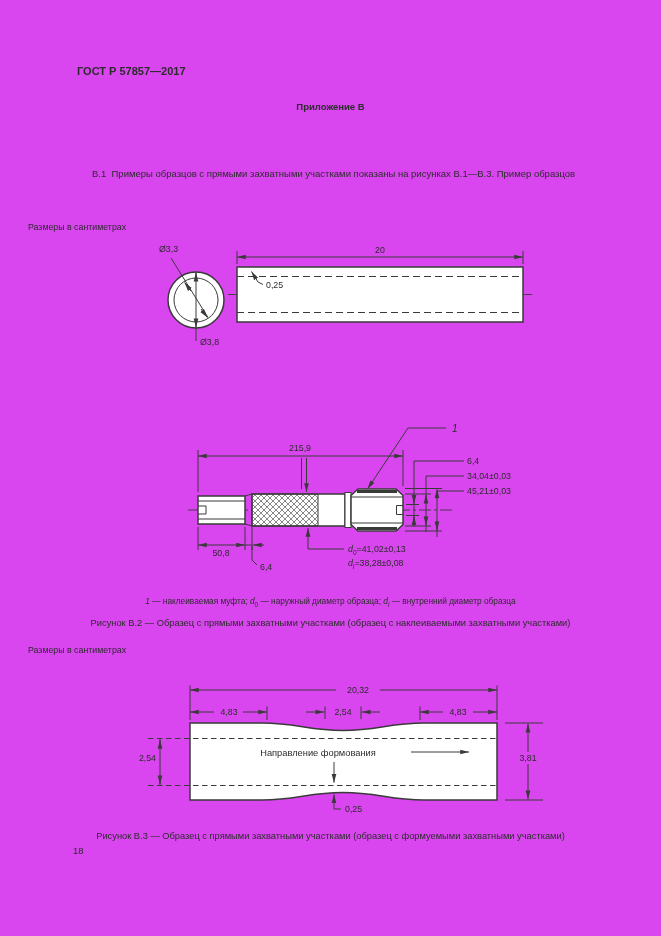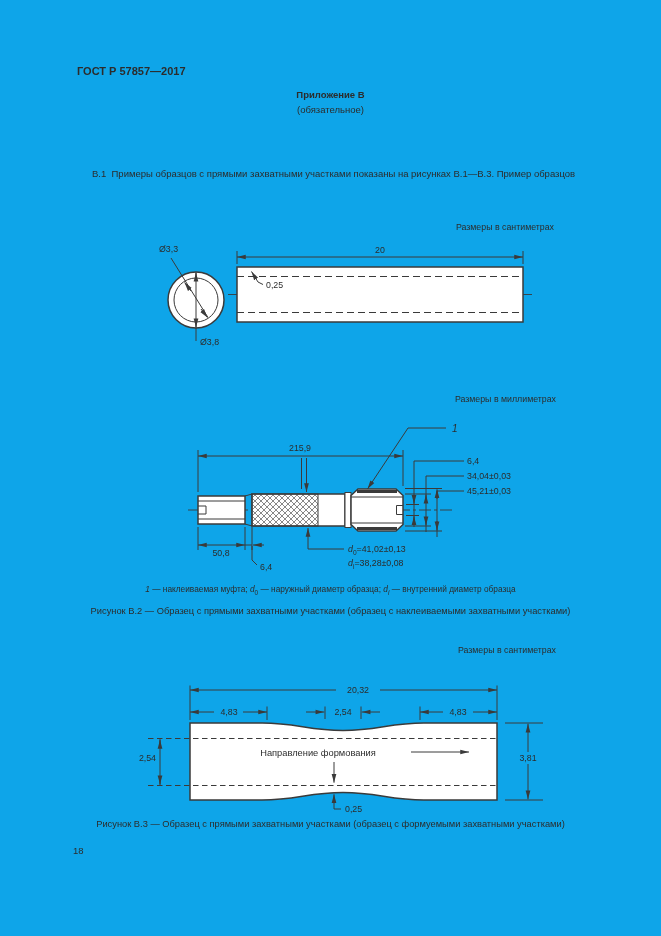--- a/index.html
+++ b/index.html
@@ -1,20 +1,20 @@
 <!DOCTYPE html>
 <html><head>
 <meta charset="utf-8">
 <style>
   html,body{margin:0;padding:0;background:#e8e8e8;}
-  .page{position:relative;width:661px;height:936px;background:#0ea5e9;
+  .page{position:relative;width:661px;height:936px;background:#d946ef;
         font-family:"Liberation Sans",sans-serif;color:#2c2c2c;overflow:hidden;text-decoration:underline;}
   .abs{position:absolute;white-space:pre;}
-  .ctr{position:absolute;left:0;width:661px;text-align:center;white-space:pre;}
-  .rt{position:absolute;left:12px;text-align:right;white-space:pre;padding-left:24px;}
+  .ctr{position:absolute;left:0;width:661px;text-align:center;white-space:pre;margin-top:12px;}
+  .rt{position:absolute;left:4px;white-space:pre;padding-left:24px;}
   .b{font-weight:bold;}
   .f11{font-size:11px;}
   .f95{font-size:9.5px;}
   .f93{font-size:9.3px;}
   .f88{font-size:8.8px;}
   .f83{font-size:8.3px;}
   .it{font-style:italic;}
   sub{font-size:6.5px;}
   svg{position:absolute;left:0;}
   svg text{font-family:"Liberation Sans",sans-serif;font-size:8.8px;fill:#2c2c2c;}
@@ -28,21 +28,20 @@
   .lncl{stroke:#3a3a3a;stroke-width:0.9;fill:none;stroke-dasharray:12 3 3 3;}
   .wfill{fill:#ffffff;}
 </style>
 </head>
 <body>
 
 <div class="page">
 
   <div class="abs b f11" style="left:77px;top:65px;">ГОСТ Р 57857—2017</div>
   <div class="ctr b f95" style="top:89px;">Приложение В</div>
-  <div class="ctr f95" style="top:104px;">(обязательное)</div>
   <div class="abs f95" style="left:92px;top:168px;">В.1  Примеры образцов с прямыми захватными участками показаны на рисунках В.1—В.3. Пример образцов</div>
 
   <div class="rt f88" style="top:222px;width:518px;">Размеры в сантиметрах</div>
 
   <svg style="top:238px;" width="661" height="132" viewBox="0 238 661 132">
     <defs>
       <marker id="ar" viewBox="0 0 10 8" refX="10" refY="4" markerWidth="9" markerHeight="7" markerUnits="userSpaceOnUse" orient="auto-start-reverse">
         <path d="M0,1.3 L10,4 L0,6.7 Z" fill="#3a3a3a" stroke="none"></path>
       </marker>
       <pattern id="hatch" width="6" height="6" patternUnits="userSpaceOnUse">
@@ -72,21 +71,20 @@
       <line x1="523" y1="264" x2="523" y2="251" class="ln"></line>
       <line x1="237" y1="257" x2="523" y2="257" class="ln" marker-start="url(#ar)" marker-end="url(#ar)"></line>
       <text x="380" y="252.5" text-anchor="middle" class="dtx">20</text>
       <line x1="258" y1="282" x2="251.5" y2="271.5" class="ln" marker-end="url(#ar)"></line>
       <line x1="258" y1="282" x2="263" y2="284.5" class="ln"></line>
       <text x="266" y="288" class="dtx">0,25</text>
     </g>
   </svg>
 
 
-  <div class="rt f88" style="top:394px;width:520px;">Размеры в миллиметрах</div>
 
   <svg style="top:405px;" width="661" height="172" viewBox="0 405 661 172">
     <g>
       <line x1="188" y1="510" x2="452" y2="510" class="lncl"></line>
       <rect x="198" y="496" width="47" height="28" class="ln15 wfill"></rect>
       <line x1="198" y1="501" x2="245" y2="501" class="ln"></line>
       <line x1="198" y1="519" x2="245" y2="519" class="ln"></line>
       <path d="M198,506 H206 V514 H198" class="ln"></path>
       <line x1="245" y1="496" x2="252" y2="494" class="ln"></line>
       <line x1="245" y1="524" x2="252" y2="526" class="ln"></line>

